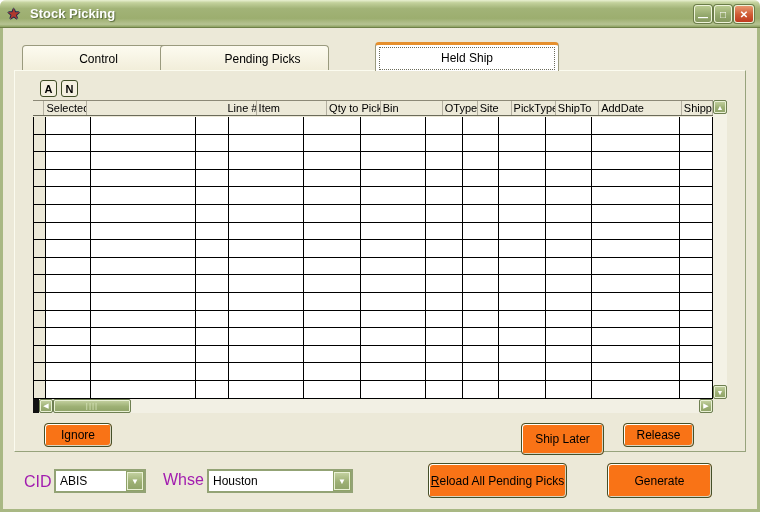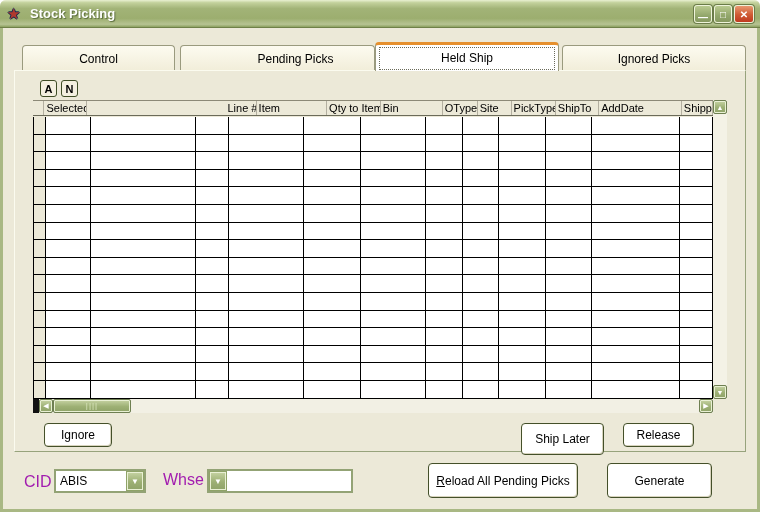--- a/index.html
+++ b/index.html
@@ -67,21 +67,21 @@
   .hscroll { position:absolute; left:0; top:299px; width:680px; height:14px; background:#f2f0e4; }
   .hedge { position:absolute; left:0; top:0; width:6px; height:14px; background:#111; }
   .hscroll .left { position:absolute; left:6px; top:0; width:14px; height:14px; }
   .hscroll .right { position:absolute; right:0; top:0; width:14px; height:14px; }
   .hthumb { position:absolute; left:20px; top:0; width:78px; height:14px;
     background:linear-gradient(180deg,#c6d3a3 0%,#9db074 55%,#8fa368 100%);
     border:1px solid #6e7f51; border-radius:2px; box-shadow:inset 0 0 0 1px #e9f0d4;
     color:#dce8c0; font-size:8px; text-align:center; line-height:12px; letter-spacing:1px; }
 
   
-  .btn { background:#ffffff; border:1px solid #44502a; border-radius:4px; font-size:12px;
+  .btn { background:#f97316; border:1px solid #44502a; border-radius:4px; font-size:12px;
     color:#000; display:flex; align-items:center; justify-content:center; z-index:6;
     box-shadow:inset -1px -1px 0 #d8d4be, inset 1px 1px 0 #fffef6; }
   .u { text-decoration:underline; }
 
   
   .flabel { font-size:16px; color:#a21caf; z-index:2; }
   .combo { background:#fff; border:2px solid #93a375; display:flex; align-items:stretch; z-index:2; }
   .combo .val { flex:1; font-size:12px; padding:3px 0 0 4px; color:#000; overflow:hidden; white-space:nowrap; }
   .combo .drop { width:18px; background:linear-gradient(180deg,#c6d3a3 0%,#9db074 55%,#8fa368 100%);
     border:1px solid #8fa368; box-shadow:inset 0 0 0 1px #e9f0d4; color:#fff; font-size:8px;
@@ -108,47 +108,44 @@
     </div>
   </div>
 
   <div class="frame-l abs"></div>
   <div class="frame-r abs"></div>
   <div class="frame-b abs"></div>
 
   <div class="tab abs" style="left:22px;width:153px;">
     <span>Control</span>
   </div>
-  <div class="tab abs" style="left:180px;width:195px;padding-left:36px;">
+  <div class="tab abs" style="left:160px;width:169px;padding-left:36px;">
     <span>Pending Picks</span>
   </div>
   <div class="tab active abs" style="left:375px;width:184px;">
     <span>Held Ship</span>
-  </div>
-  <div class="tab abs" style="left:562px;width:184px;">
-    <span>Ignored Picks</span>
   </div>
 
   <div class="panel abs"></div>
 
   <div class="mini-btn abs" style="left:40px;">
     <span>A</span>
   </div>
   <div class="mini-btn abs" style="left:61px;">
     <span>N</span>
   </div>
 
   <div class="grid abs">
     <div class="ghead">
         <div class="hcell" style="width: 12px;"></div>
         <div class="hcell" style="width: 45px;">Selected</div>
         <div class="hcell b" style="width: 105px;">Order #</div>
         <div class="hcell" style="width: 33px; margin-left: 40px;">Line #</div>
         <div class="hcell" style="width: 75px;">Item</div>
-        <div class="hcell" style="width: 57px;">Qty to Item</div>
+        <div class="hcell" style="width: 57px;">Qty to Pick</div>
         <div class="hcell" style="width: 66px;">Bin</div>
         <div class="hcell" style="width: 37px;">OType</div>
         <div class="hcell" style="width: 36px;">Site</div>
         <div class="hcell" style="width: 47px;">PickType</div>
         <div class="hcell" style="width: 46px;">ShipTo</div>
         <div class="hcell" style="width: 88px;">AddDate</div>
         <div class="hcell" style="width: 33px;">Shipping</div>
       </div>
     <div class="gbody">
         <div class="grow">
@@ -424,24 +421,25 @@
 
   <span class="flabel abs" style="left:24px;top:473px;">CID</span>
   <div class="combo abs" style="left:54px;top:469px;width:92px;height:24px;">
     <span class="val">ABIS</span>
     <span class="drop">
         <span>▼</span>
       </span>
   </div>
   <span class="flabel abs" style="left:163px;top:471px;">Whse</span>
   <div class="combo abs" style="left:207px;top:469px;width:146px;height:24px;">
+    <span class="val">Houston</span>
     <span class="drop">
         <span>▼</span>
       </span>
   </div>
-  <div class="btn abs" style="left:428px;top:463px;width:150px;height:35px;">
+  <div class="btn abs" style="left:428px;top:463px;width:139px;height:35px;">
     <span><span class="u">R</span><span>eload All Pending Picks</span></span>
   </div>
   <div class="btn abs" style="left:607px;top:463px;width:105px;height:35px;">
     <span>Generate</span>
   </div>
 
 </div>
 
 </body></html>

